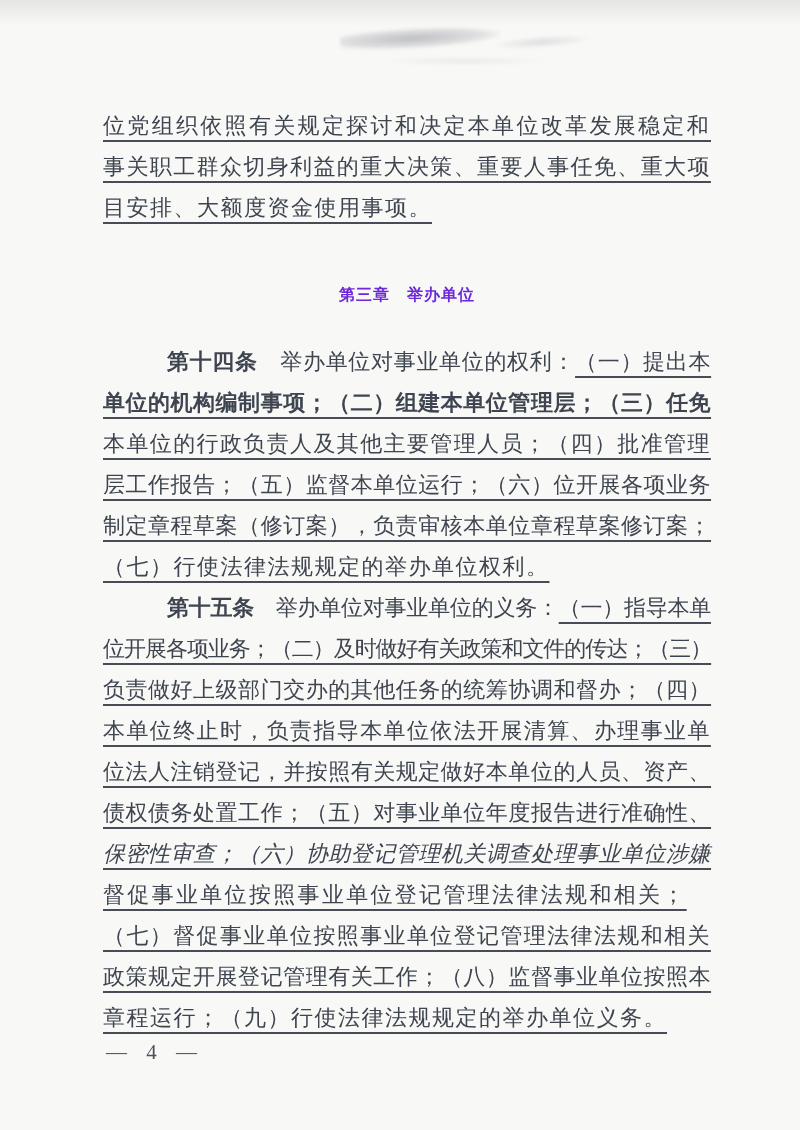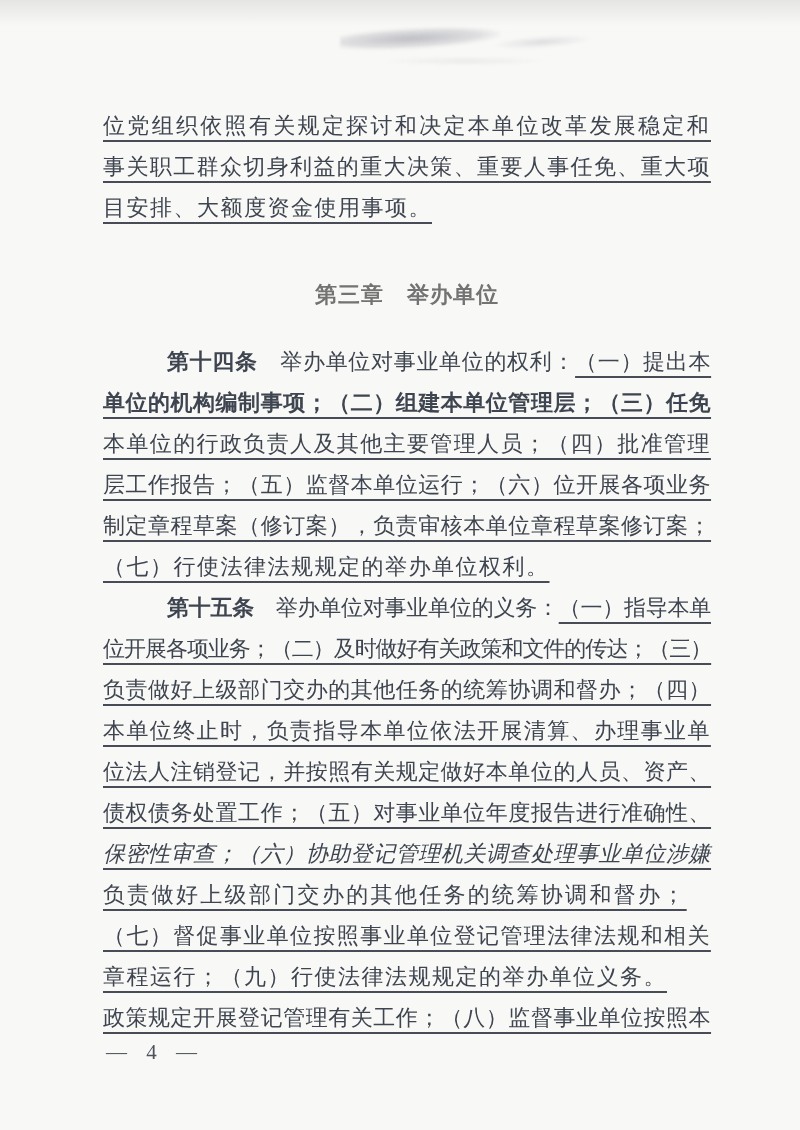--- a/index.html
+++ b/index.html
@@ -50,27 +50,27 @@
     text-decoration-color:var(--underline);
   }
   .line .underline{
     text-decoration-line:underline;
     text-decoration-thickness:1.5px;
     text-underline-offset:7px;
   }
   .line .bold{font-weight:700;}
   .chapter-heading{
     font-weight:700;
-    font-size:22px;
+    font-size:16px;
     text-align:center;
     line-height:30px;
     margin-top:52px;
     margin-bottom:31px;
     letter-spacing:1px;
-    color:#737373;
+    color:#6d28d9;
   }
   .page-number{
     position:absolute;left:106px;top:1040px;
     font-size:21px;letter-spacing:7px;color:#4d525c;
   }
 </style>
 </head>
 <body>
 
 <div class="scan-top-edge"></div>
@@ -94,20 +94,20 @@
       <div class="line"><span class="underline">（七）行使法律法规规定的举办单位权利。</span></div>
     </div>
     <div class="paragraph">
       <div class="line" style="padding-left: 64px; letter-spacing: -0.24px;"><span class="bold">第十五条</span><span>　举办单位对事业单位的义务：</span><span class="underline">（一）指导本单</span></div>
       <div class="line" style="letter-spacing: -1.03px;"><span class="underline">位开展各项业务；（二）及时做好有关政策和文件的传达；（三）</span></div>
       <div class="line" style="letter-spacing: 0.52px;"><span class="underline">负责做好上级部门交办的其他任务的统筹协调和督办；（四）</span></div>
       <div class="line" style="letter-spacing: 1.38px;"><span class="underline">本单位终止时，负责指导本单位依法开展清算、办理事业单</span></div>
       <div class="line" style="letter-spacing: 0.52px;"><span class="underline">位法人注销登记，并按照有关规定做好本单位的人员、资产、</span></div>
       <div class="line" style="letter-spacing: 0.52px;"><span class="underline">债权债务处置工作；（五）对事业单位年度报告进行准确性、</span></div>
       <div class="line" style="letter-spacing: 0.52px; font-style: italic;"><span class="underline">保密性审查；（六）协助登记管理机关调查处理事业单位涉嫌</span></div>
-      <div class="line" style="letter-spacing: 2.32px;"><span class="underline">负责做好上级部门交办的其他任务的统筹协调和督办；</span></div>
+      <div class="line" style="letter-spacing: 2.32px;"><span class="underline">督促事业单位按照事业单位登记管理法律法规和相关；</span></div>
       <div class="line" style="letter-spacing: 1.38px;"><span class="underline">（七）督促事业单位按照事业单位登记管理法律法规和相关</span></div>
+      <div class="line" style="letter-spacing: 0.52px;"><span class="underline">政策规定开展登记管理有关工作；（八）监督事业单位按照本</span></div>
       <div class="line"><span class="underline">章程运行；（九）行使法律法规规定的举办单位义务。</span></div>
-      <div class="line" style="letter-spacing: 0.52px;"><span class="underline">政策规定开展登记管理有关工作；（八）监督事业单位按照本</span></div>
     </div>
   </div>
 
 <div class="page-number">— 4 —</div>
 
 </body></html>

